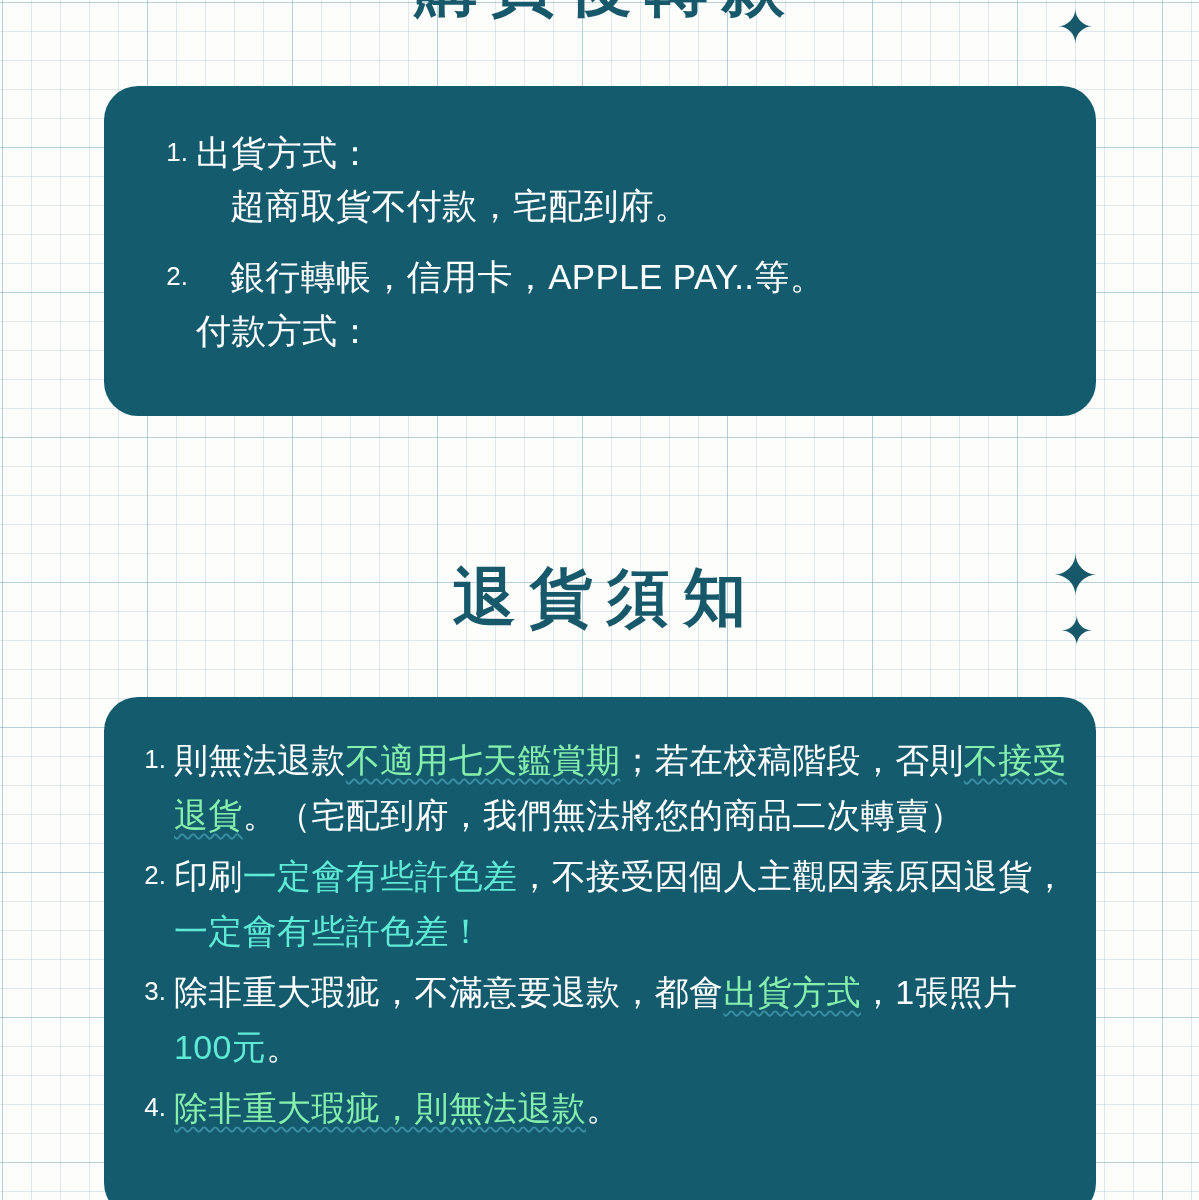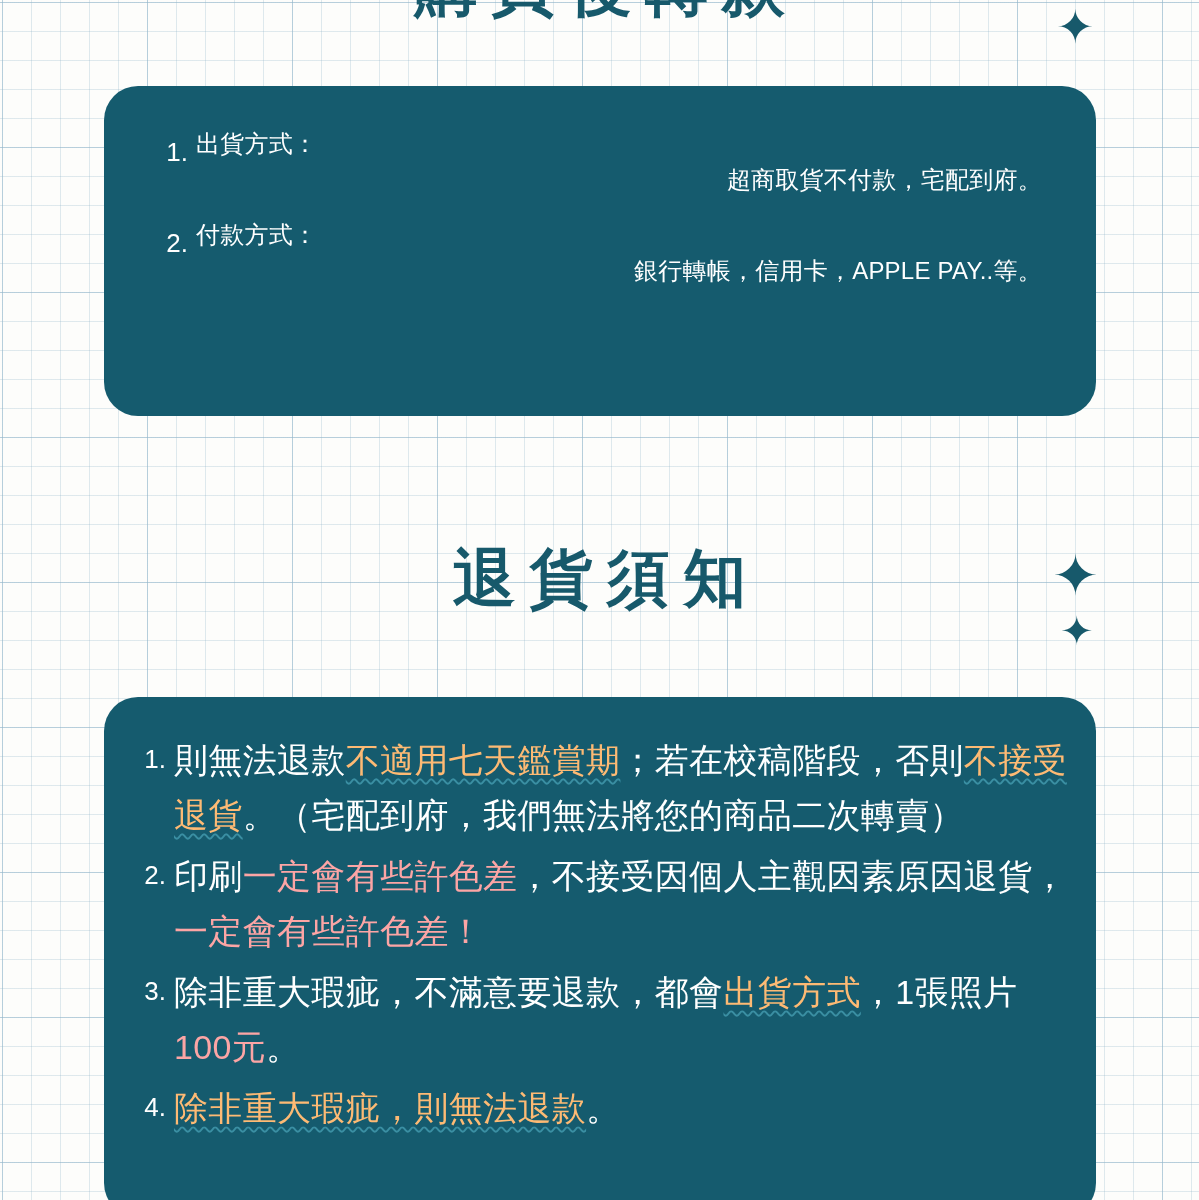--- a/index.html
+++ b/index.html
@@ -81,24 +81,24 @@
   .body {
     flex: 1 1 auto;
   }
   .line {
     font-size: 34px;
     line-height: 1.55;
     letter-spacing: 0.01em;
     color: #ffffff;
   }
   .hl-y {  
-    color: #fca5a5;
+    color: #5eead4;
   }
   .hl-u {  
-    color: #fdba74;
+    color: #86efac;
     text-decoration: underline;
     text-decoration-style: wavy;
     text-decoration-color: #3a8fa3;
     text-decoration-thickness: 2px;
     text-underline-offset: 6px;
   }
 
   
   .sparkle {
     position: absolute;
@@ -112,32 +112,31 @@
     top: -46px;
   }
   #card-shipping {
     top: 86px;
     left: 104px;
     width: 992px;
     height: 330px;
     padding: 40px 54px 0 42px;
   }
   #card-shipping .line {
-    font-size: 24px;
+    font-size: 35px;
     line-height: 1.52;
   }
   #card-shipping ol.items > li { margin-bottom: 18px; }
   #card-shipping .sub {
     padding-left: 34px;
-    text-align: right;
   }
 
   
   #sec-return-heading {
-    top: 545px;
+    top: 564px;
   }
   #card-return {
     top: 697px;
     left: 104px;
     width: 992px;
     height: 520px;
     padding: 36px 26px 0 20px;
   }
   #card-return ol.items > li { margin-bottom: 6px; }
   #card-return .line {
@@ -165,22 +164,22 @@
       <span class="num">1.</span>
       <span class="body">
         <div class="line">出貨方式：</div>
         <div class="line sub">超商取貨不付款，宅配到府。</div>
       </span>
     </li>
 
     <li>
       <span class="num">2.</span>
       <span class="body">
+        <div class="line sub">銀行轉帳，信用卡，APPLE PAY..等。</div>
         <div class="line">付款方式：</div>
-        <div class="line sub">銀行轉帳，信用卡，APPLE PAY..等。</div>
       </span>
     </li>
 
   </ol>
 </div>
 
 <div class="section" id="sec-return-heading">
   <div class="heading">退貨須知</div>
 </div>
 

